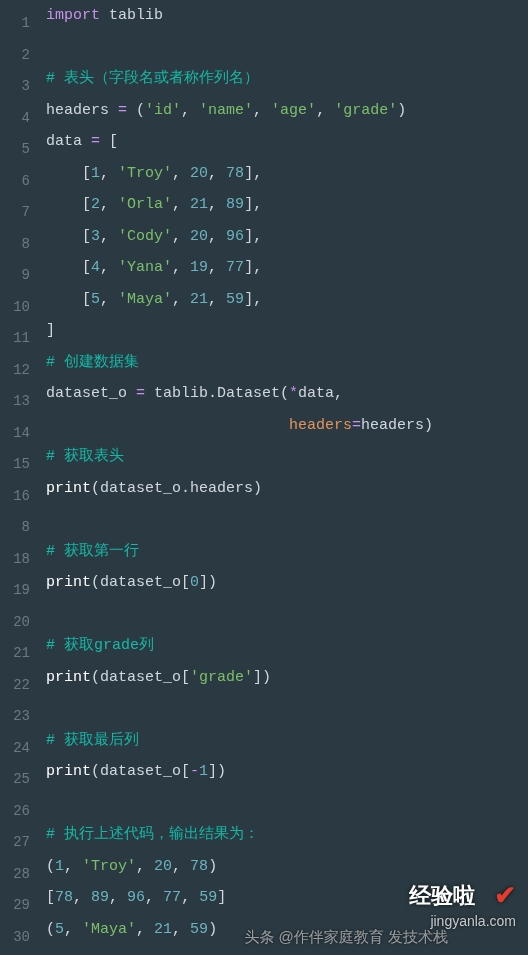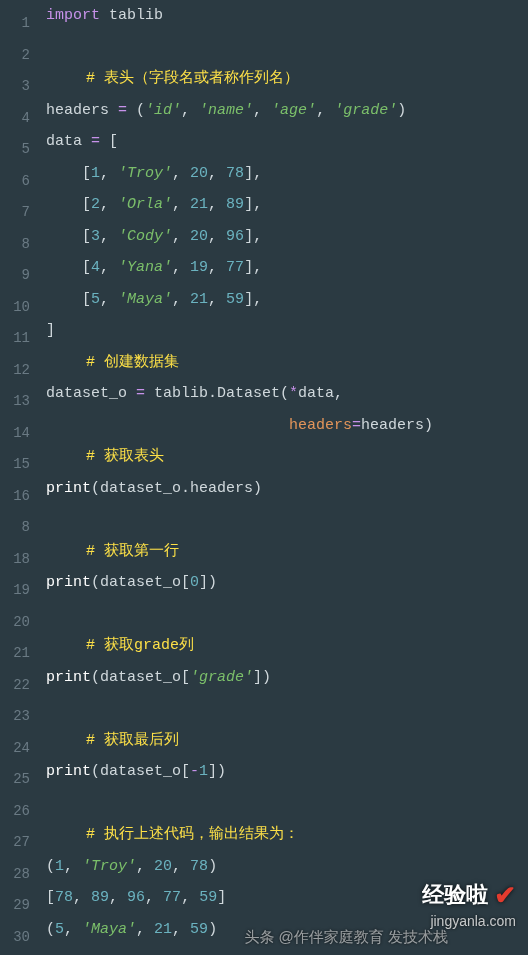--- a/index.html
+++ b/index.html
@@ -37,40 +37,41 @@
     padding-left: 6px;
   }
   .code-line {
     height: 31.5px;
     line-height: 31.5px;
     white-space: pre;
     color: #d0d8dc;
   }
   .tok-keyword { color: #c792ea; }
   .tok-module  { color: #d0d8dc; }
-  .tok-comment { color: #fde047; margin-left: 40px; }
-  .tok-string  { color: #7bbf6a; font-style: italic; }
+  .tok-comment { color: #14b8a6; }
+  .tok-string  { color: #7bbf6a; }
   .tok-number  { color: #6bb3c0; }
   .tok-func    { color: #ffffff; }
   .tok-op      { color: #c792ea; }
   .tok-ident   { color: #d0d8dc; }
   .tok-punct   { color: #d0d8dc; }
   .tok-param   { color: #e2945a; }
 
   .watermark-logo {
     position: absolute;
     right: 12px;
     bottom: 44px;
     color: #fff;
     font-family: Liberation Sans, sans-serif;
     font-size: 22px;
     font-weight: bold;
     text-shadow: 0 0 4px rgba(0,0,0,.8);
     display: flex;
-    gap: 6px;
+    align-items: center;
+    gap: 19px;
   }
   .watermark-check {
     color: #e33b2e;
     font-size: 26px;
     font-weight: bold;
   }
   .watermark-url {
     position: absolute;
     right: 12px;
     bottom: 26px;

